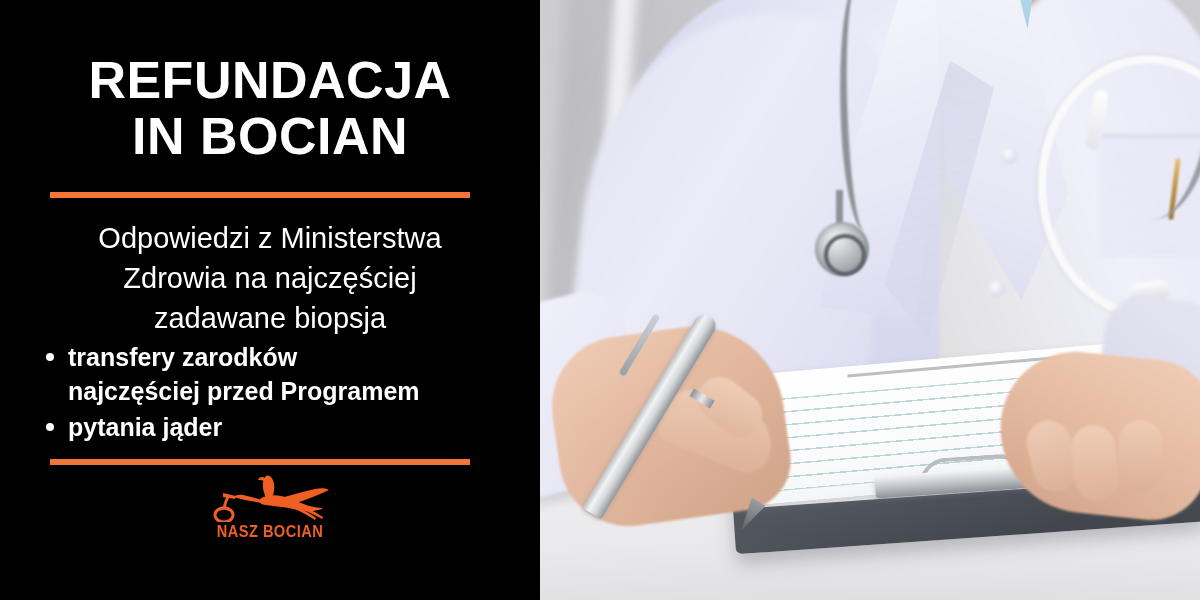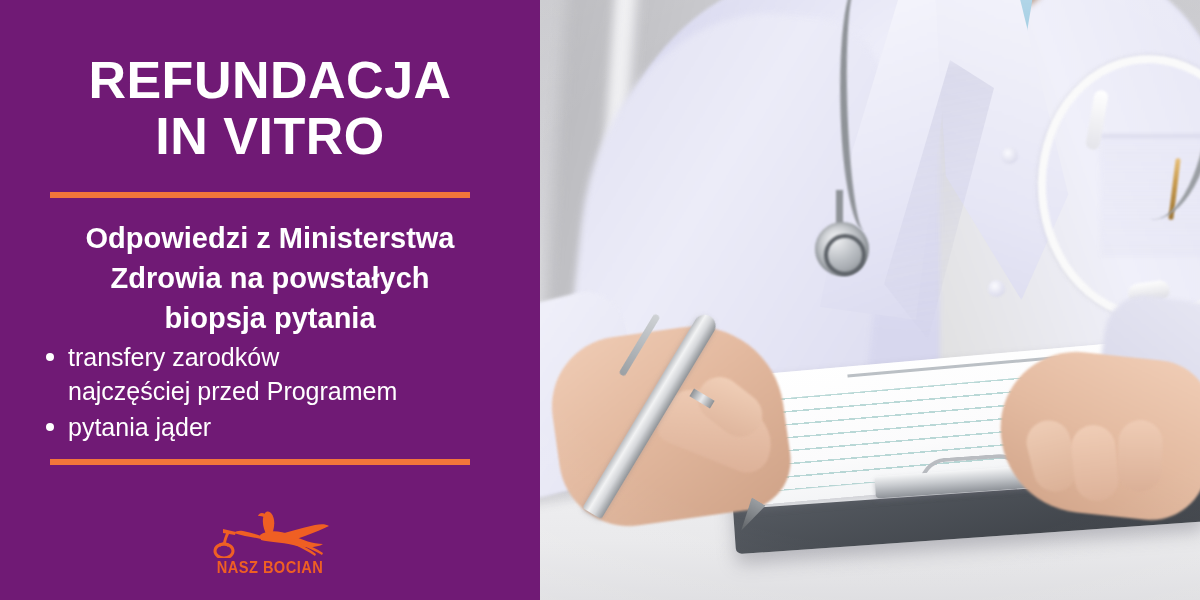--- a/index.html
+++ b/index.html
@@ -18,21 +18,21 @@
     overflow: hidden;
   }
 
   
   .green-panel {
     position: absolute;
     left: 0;
     top: 0;
     width: 540px;
     height: 600px;
-    background: #701a75;
+    background: #000000;
     overflow: hidden;
   }
   .headline {
     position: absolute;
     left: 0;
     top: 52px;
     width: 540px;
     text-align: center;
     color: #ffffff;
     font-weight: bold;
@@ -52,33 +52,33 @@
   .rule-top { top: 192px; }
   .rule-bottom { top: 459px; }
 
   .subtitle {
     position: absolute;
     left: 30px;
     top: 218px;
     width: 480px;
     text-align: center;
     color: #ffffff;
-    font-weight: bold;
+    font-weight: normal;
     font-size: 29px;
     line-height: 40px;
   }
   .subtitle-line { display: block; white-space: nowrap; }
 
   .bullets {
     position: absolute;
     left: 44px;
     top: 340px;
     width: 470px;
     color: #ffffff;
-    font-weight: normal;
+    font-weight: bold;
     font-size: 25px;
     line-height: 34px;
   }
   .bullet-item {
     position: relative;
     padding-left: 24px;
     margin: 0 0 2px 0;
   }
   .bullet-dot {
     position: absolute;
@@ -88,21 +88,21 @@
     height: 8px;
     border-radius: 50%;
     background: #ffffff;
   }
   .bullet-text { display: block; }
 
   
   .logo {
     position: absolute;
     left: 195px;
-    top: 510px;
+    top: 474px;
     width: 150px;
     height: 78px;
     text-decoration: underline;
   }
   .logo-mark {
     position: absolute;
     left: 10px;
     top: 0;
     width: 130px;
     height: 48px;
@@ -475,29 +475,29 @@
 </style>
 </head>
 <body>
 
 <div class="banner">
 
   <div class="green-panel">
 
     <div class="headline">
       <span class="headline-line">REFUNDACJA</span>
-      <span class="headline-line">IN VITRO</span>
+      <span class="headline-line">IN BOCIAN</span>
     </div>
 
     <div class="rule rule-top"></div>
 
     <div class="subtitle">
       <span class="subtitle-line">Odpowiedzi z Ministerstwa</span>
-      <span class="subtitle-line">Zdrowia na powstałych</span>
-      <span class="subtitle-line">biopsja pytania</span>
+      <span class="subtitle-line">Zdrowia na najczęściej</span>
+      <span class="subtitle-line">zadawane biopsja</span>
     </div>
 
     <div class="bullets">
       <div class="bullet-item">
         <span class="bullet-dot"></span>
         <span class="bullet-text">transfery zarodków</span>
         <span class="bullet-text">najczęściej przed Programem</span>
       </div>
       <div class="bullet-item">
         <span class="bullet-dot"></span>

